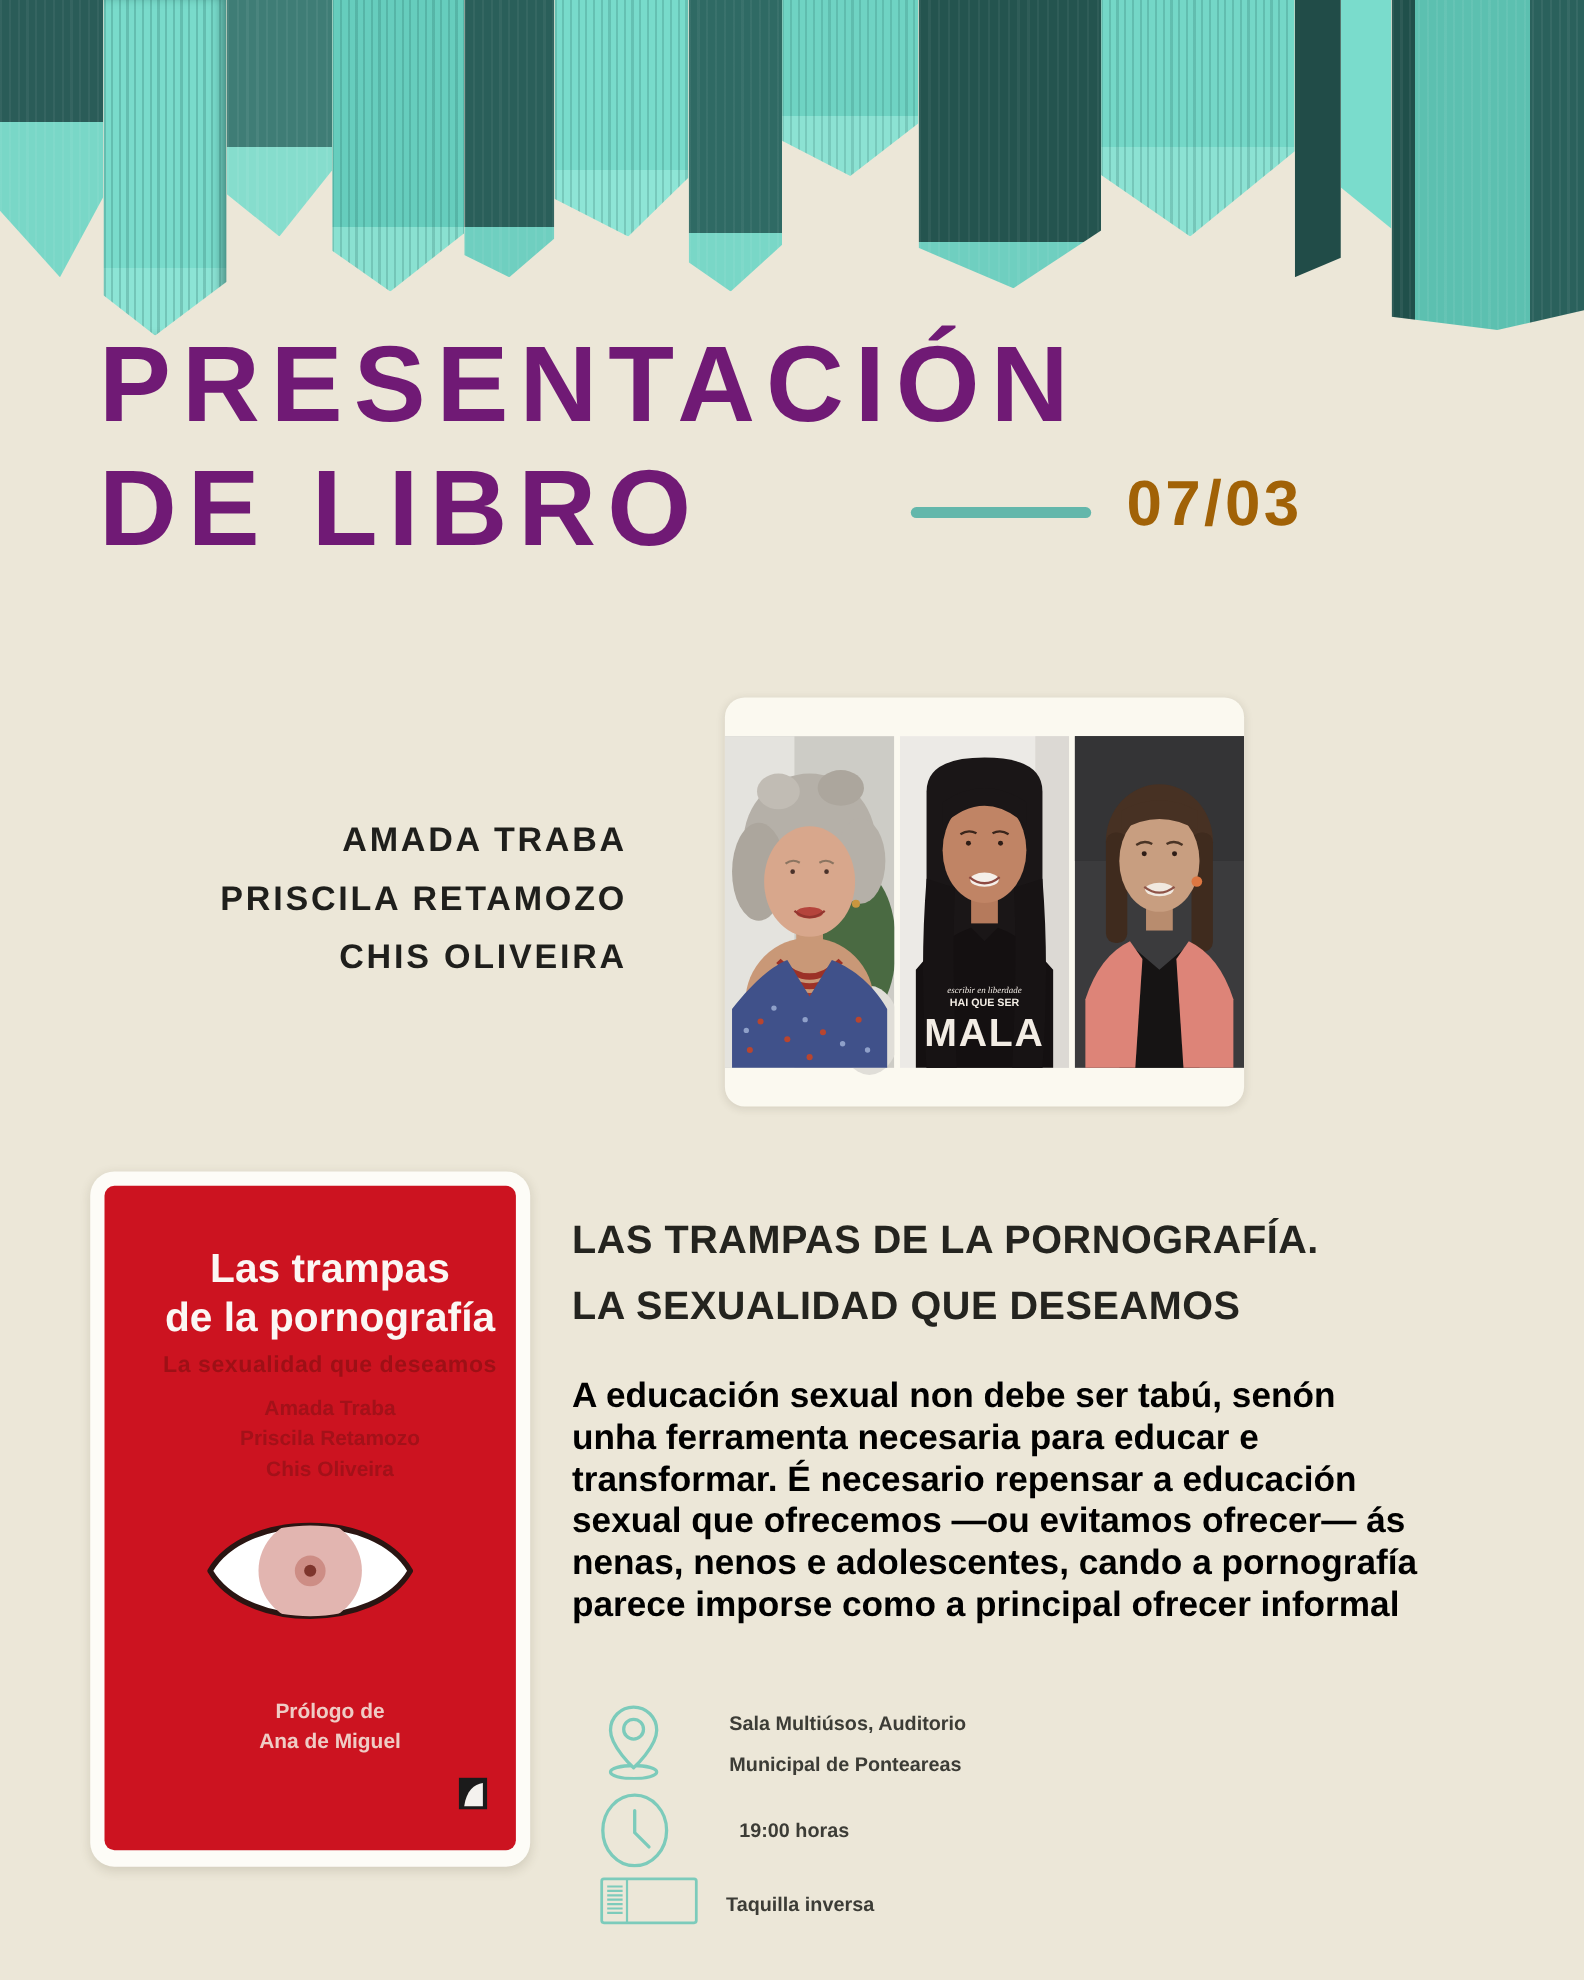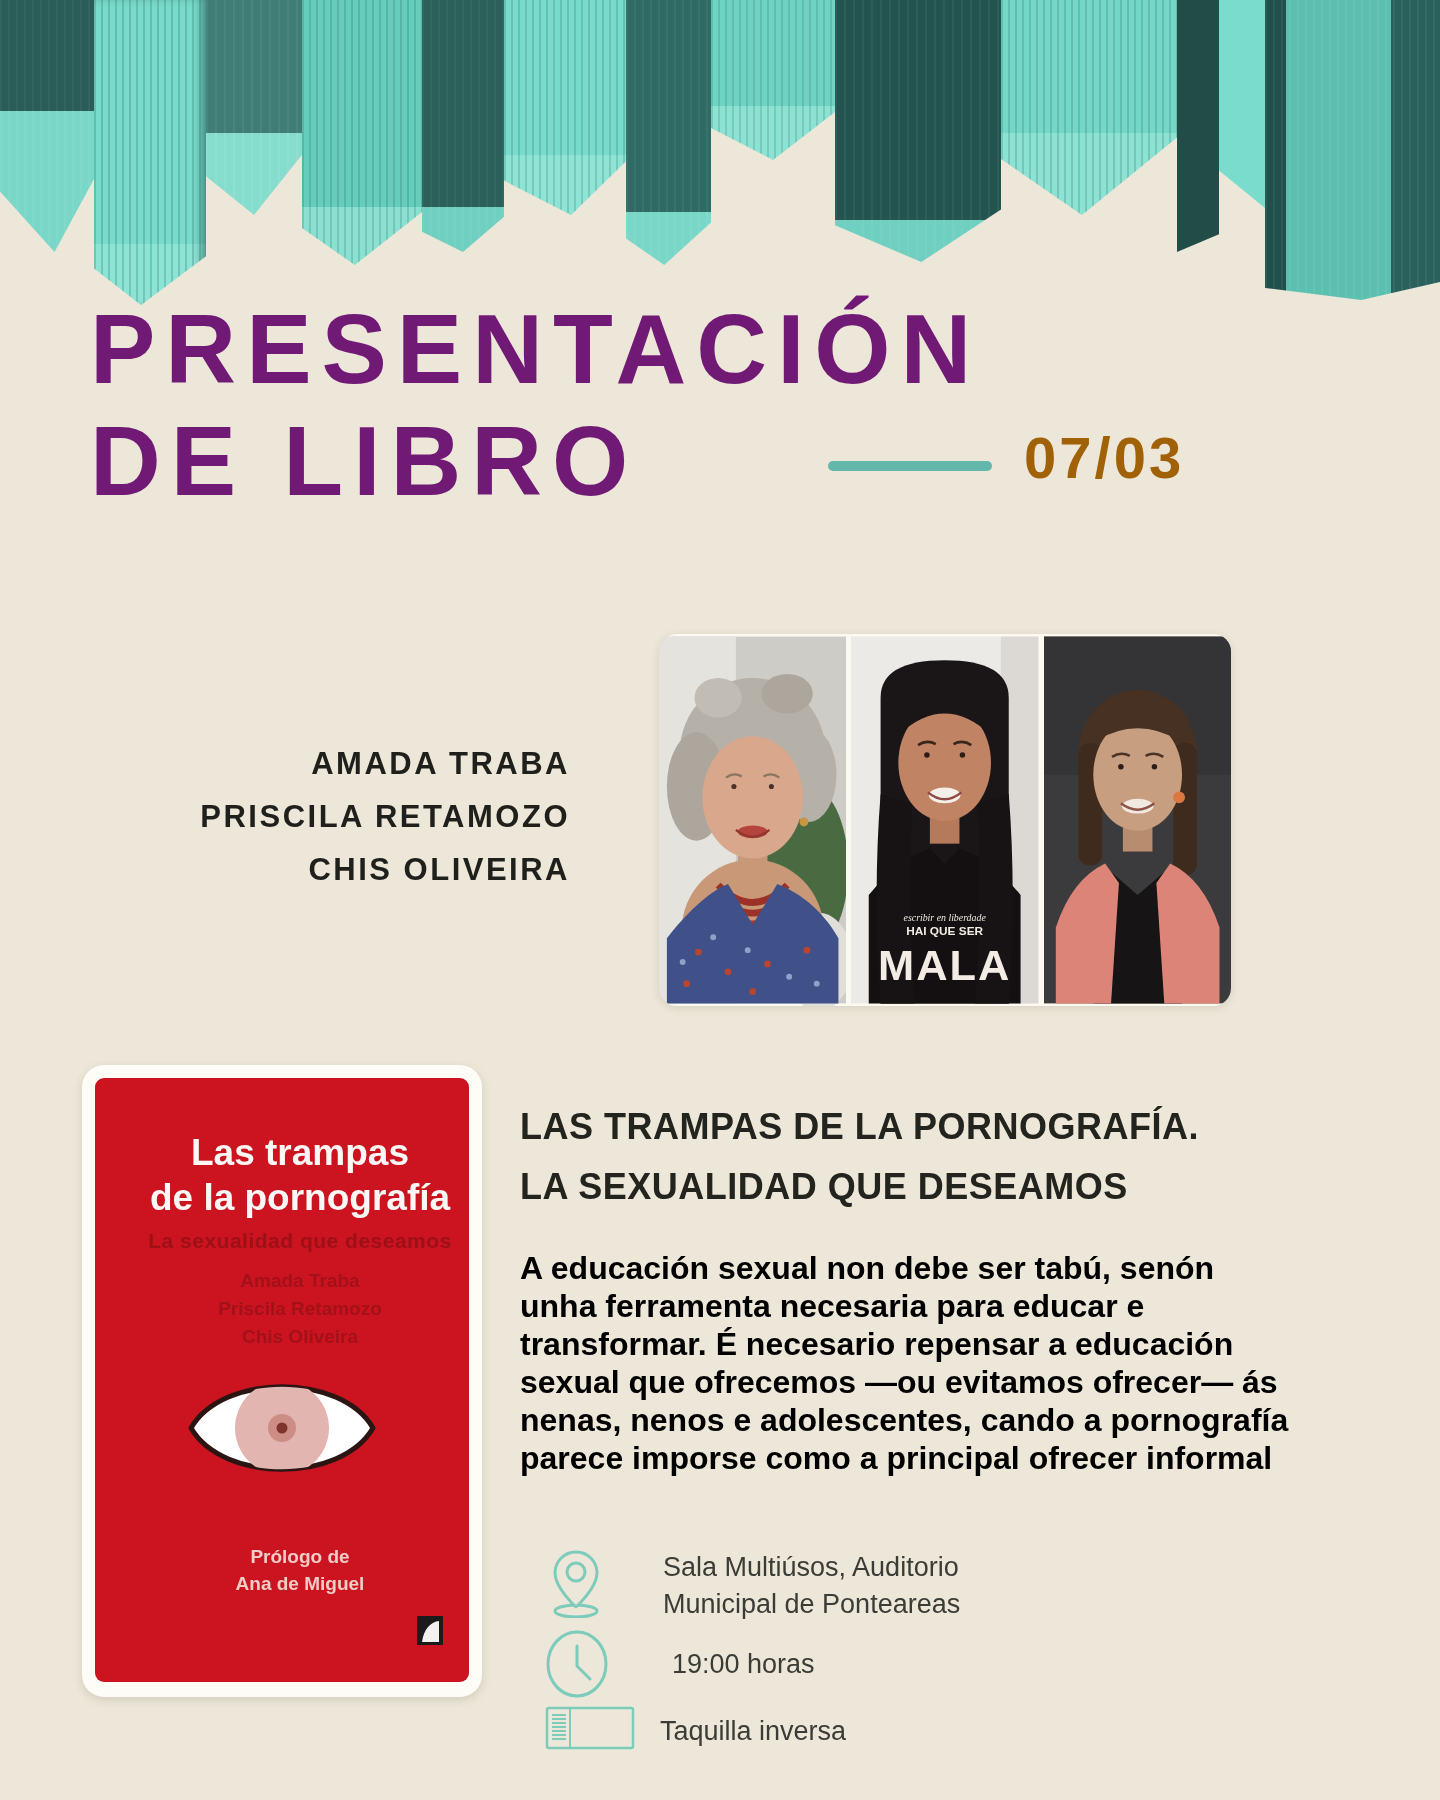--- a/index.html
+++ b/index.html
@@ -16,21 +16,21 @@
   .t1{top:300px;} .t2{top:412px;}
   .title-dash{position:absolute;left:828px;top:461px;width:164px;height:10px;
     background:#63b7ab;border-radius:5px;}
   .title-date{position:absolute;left:1024px;top:424px;color:#a16207;
     font-weight:bold;font-size:58px;letter-spacing:3px;white-space:nowrap;}
   
   .speakers{position:absolute;left:100px;top:737px;width:470px;text-align:right;}
   .speaker{font-size:31px;font-weight:bold;letter-spacing:2.5px;
     color:#1f1f1c;line-height:53px;white-space:nowrap;}
   
-  .photos{position:absolute;left:659px;top:634px;width:572px;height:372px;
+  .photos{position:absolute;left:659px;top:634px;width:472px;height:372px;
     background:#fbf9f0;border-radius:18px;overflow:hidden;display:flex;gap:5px;
     box-shadow:0 2px 8px rgba(60,50,30,.12);}
   .photos svg{display:block;}
   
   .book-card{position:absolute;left:82px;top:1065px;width:400px;height:632px;
     background:#fdfcf7;border-radius:22px;box-shadow:0 3px 10px rgba(70,60,35,.15);}
   .cover{position:absolute;left:13px;top:13px;right:13px;bottom:15px;
     background:#cc1320;border-radius:9px;overflow:hidden;text-align:center;padding-left:18px;}
   .cover-title{position:absolute;top:52px;width:100%;color:#fbf7f4;
     font-weight:bold;font-size:37px;line-height:45px;}
@@ -43,21 +43,21 @@
     font-weight:bold;font-size:19px;line-height:27px;}
   .cover-logo{position:absolute;left:322px;top:538px;}
   
   .ev-heading{position:absolute;left:520px;color:#24241f;font-weight:bold;
     font-size:36px;letter-spacing:.5px;white-space:nowrap;}
   .h1{top:1106px;} .h2{top:1166px;}
   .desc{position:absolute;left:520px;top:1249px;}
   .desc-line{font-size:32px;font-weight:bold;color:#000000;line-height:38px;
     white-space:nowrap;}
   .info-icon{position:absolute;}
-  .info-text{position:absolute;font-size:27px;font-weight:normal;color:#3c3c36;
+  .info-text{position:absolute;font-size:18px;font-weight:bold;color:#3c3c36;
     line-height:37px;white-space:nowrap;}
   .loc{left:663px;top:1549px;}
   .time{left:672px;top:1646px;}
   .tick{left:660px;top:1713px;}
 </style>
 </head>
 <body>
 
 <div class="poster">
 

